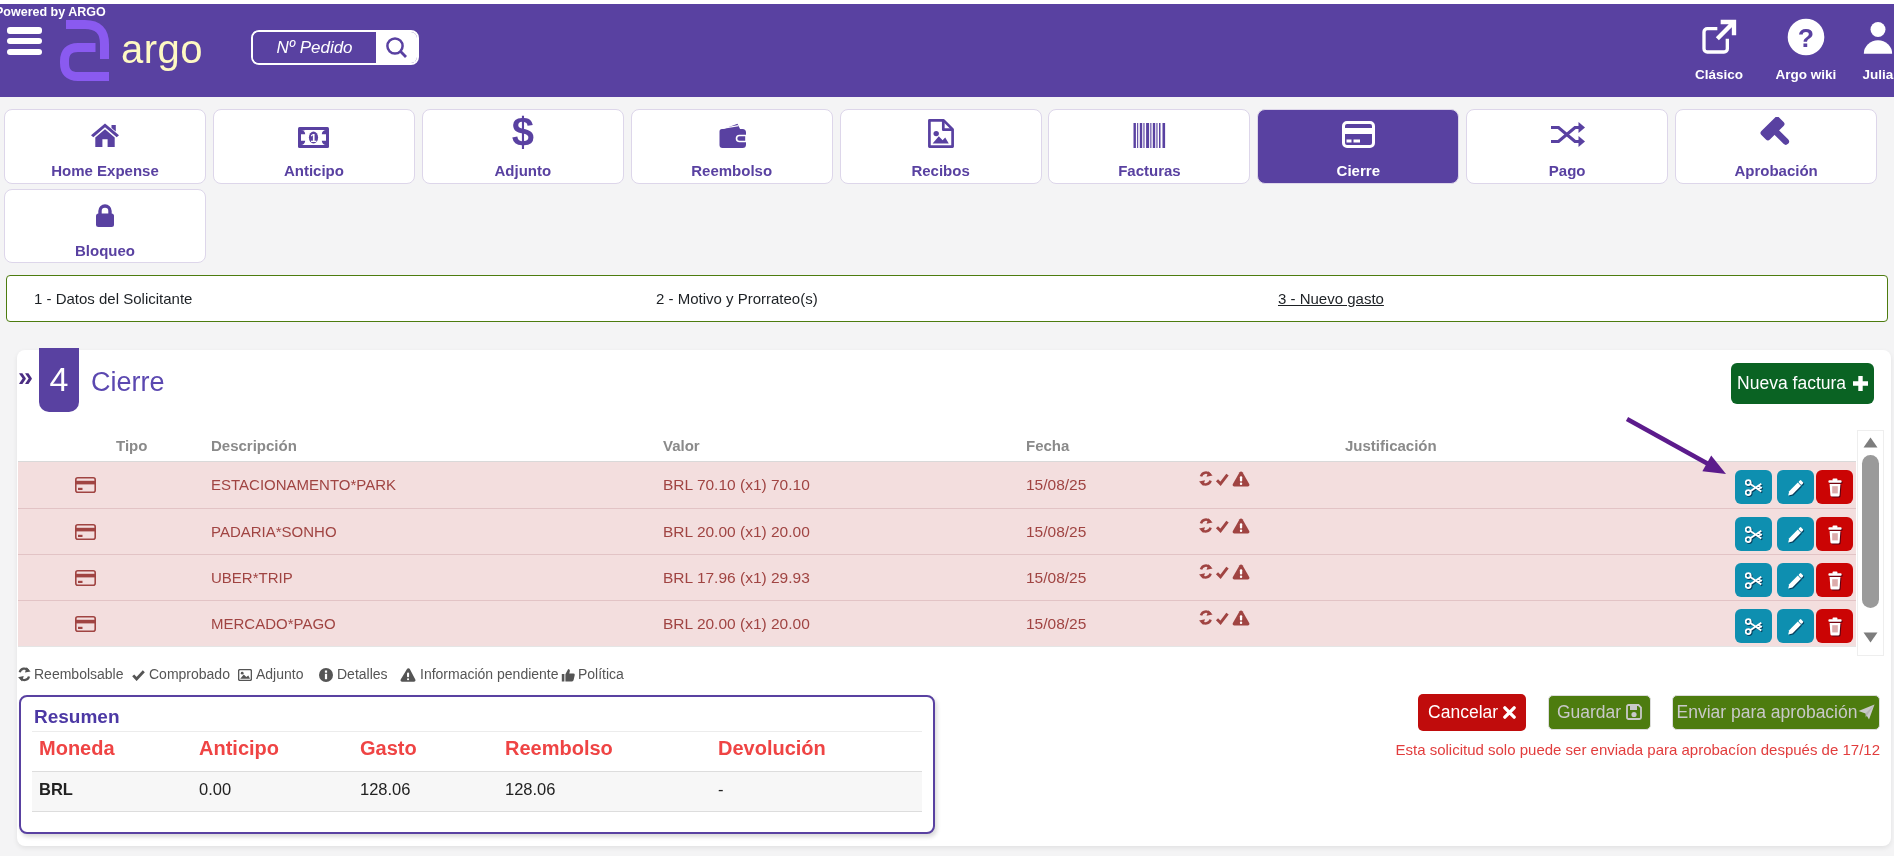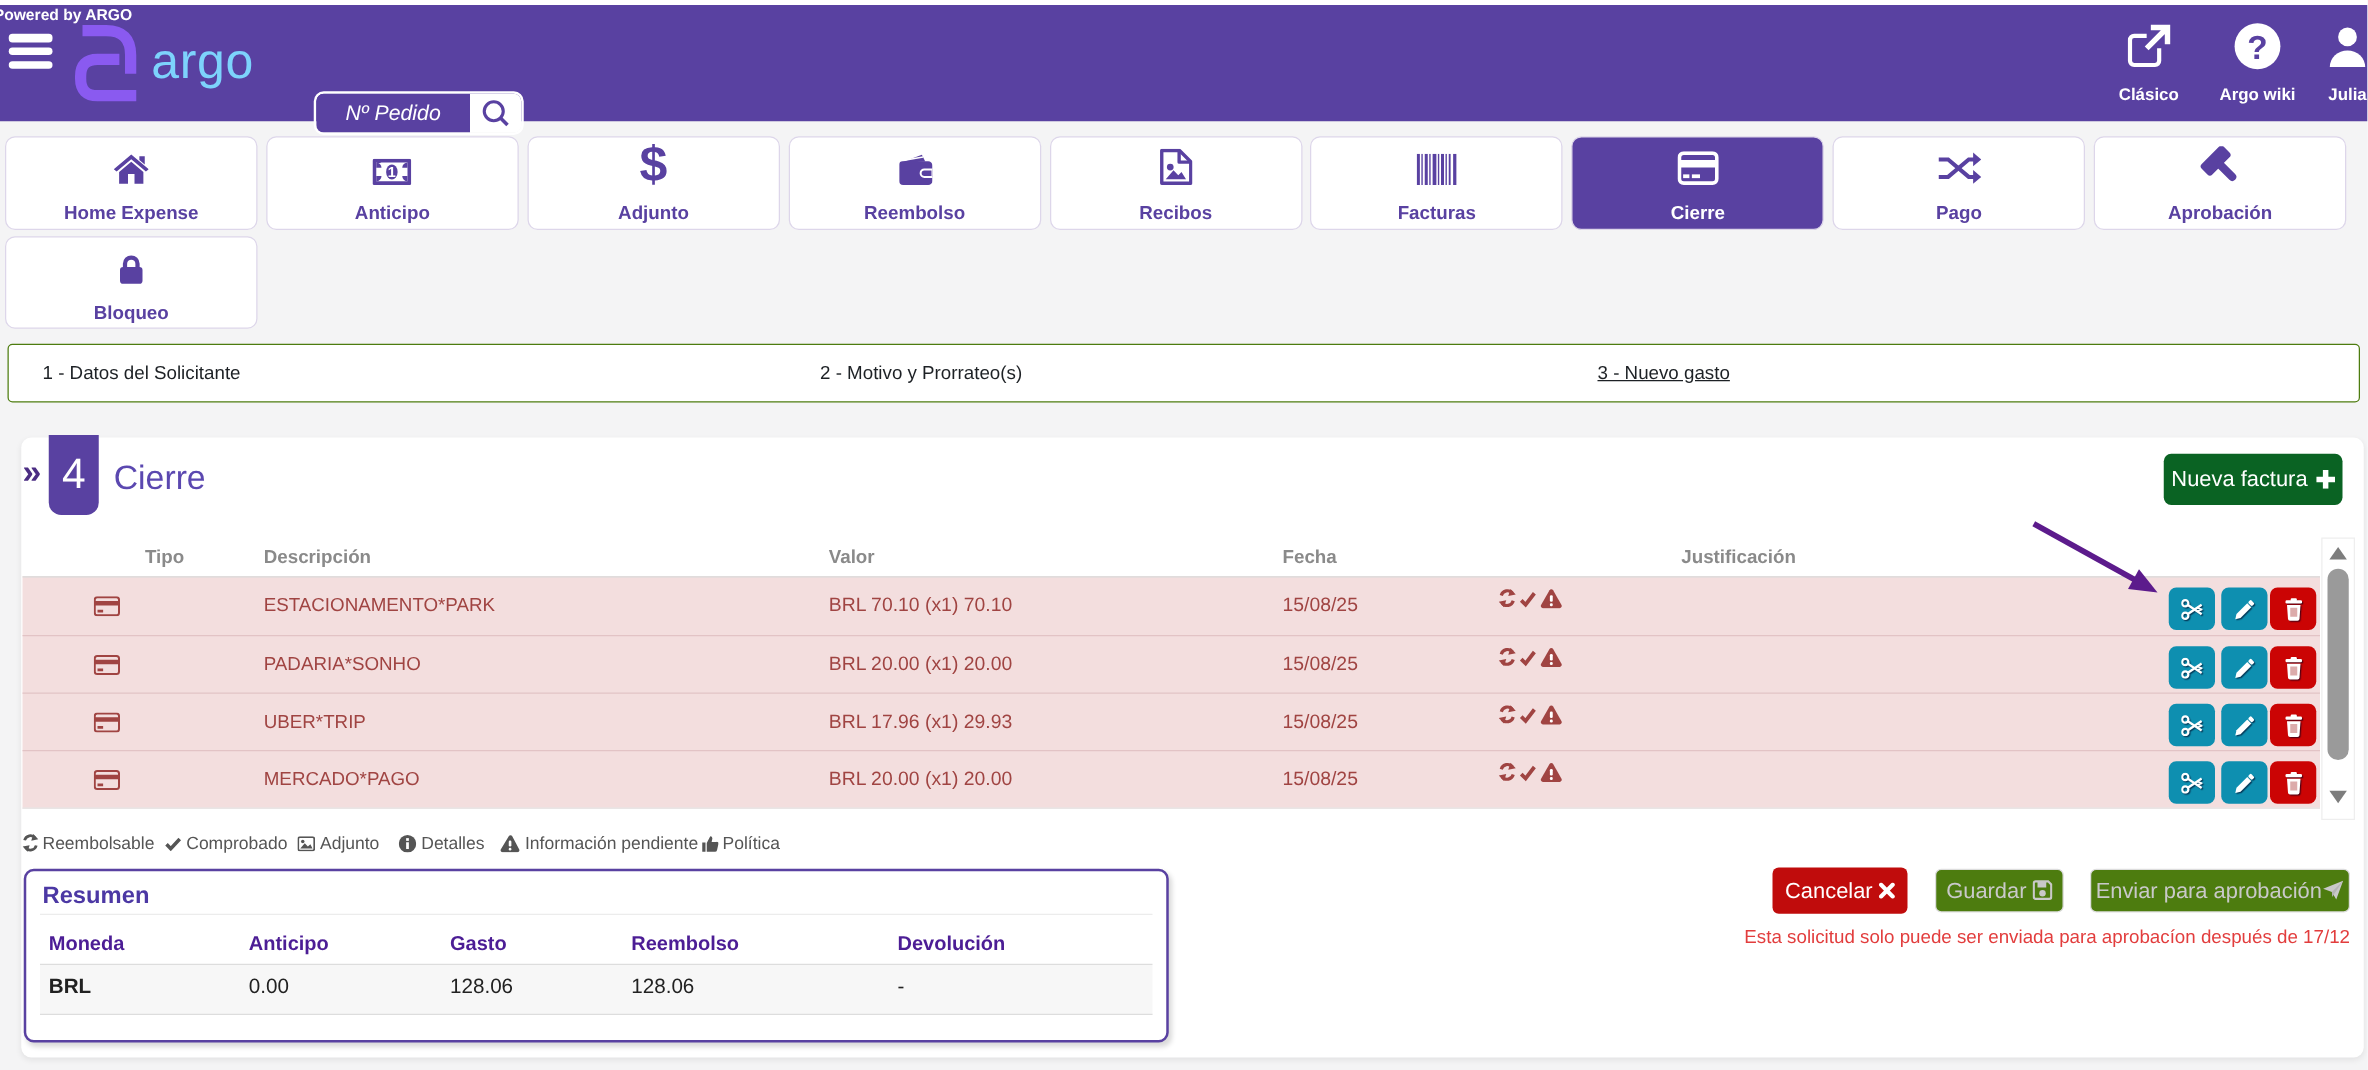--- a/index.html
+++ b/index.html
@@ -4,23 +4,23 @@
 <style>
 * { margin:0; padding:0; box-sizing:border-box; }
 html,body { width:1894px; height:856px; background:#f4f4f5; font-family:"Liberation Sans",sans-serif; overflow:hidden; position:relative; }
 .abs { position:absolute; }
 
 #topstrip { position:absolute; left:0; top:0; width:1894px; height:4px; background:#fff; }
 #header { position:absolute; left:0; top:4px; width:1894px; height:93px; background:#5941a1; }
 #powered { position:absolute; left:-5px; top:1px; color:#fff; font-size:12.5px; font-weight:bold; }
 #burger { position:absolute; left:7px; top:23px; }
 #burger div { width:35px; height:6.5px; background:#fff; border-radius:3px; margin-bottom:4.3px; }
-#argotext { position:absolute; left:121px; top:23px; font-size:40px; color:#7dd3fc; letter-spacing:0.5px; }
-
-#search { position:absolute; left:251px; top:26px; width:168px; height:35px; border:2px solid #fff; border-radius:8px; display:flex; overflow:hidden;margin-top:43px; }
+#argotext { position:absolute; left:121px; top:23px; font-size:40px; color:#fef9c3; letter-spacing:0.5px; }
+
+#search { position:absolute; left:251px; top:26px; width:168px; height:35px; border:2px solid #fff; border-radius:8px; display:flex; overflow:hidden; }
 #search .inp { flex:1; background:#5941a1; color:#fff; font-style:italic; font-size:17px; display:flex; align-items:center; justify-content:center; }
 #search .btn { width:41px; background:#fff; display:flex; align-items:center; justify-content:center; }
 #select { position:absolute; left:437px; top:25px; width:287px; height:37px; background:#fff; border-radius:6px; display:flex; align-items:center; padding-left:18px; font-size:16.5px; color:#333; }
 #select .chev { position:absolute; right:13px; top:15px; }
 .hicon { position:absolute; text-align:center; color:#fff; }
 .hicon .lbl { font-size:13.5px; font-weight:bold; margin-top:6px; white-space:nowrap; }
 
 .tab { position:absolute; top:109px; width:202px; height:75px; background:#fff; border:1px solid #ddd6ea; border-radius:8px; text-align:center; }
 .tab .ticon { height:38px; display:flex; align-items:flex-end; justify-content:center; }
 .tab .tlbl { font-size:15px; font-weight:bold; color:#5941a1; margin-top:14px; }
@@ -46,21 +46,21 @@
 .teal { background:#0e8fb0; }
 .redb { background:#cb0404; }
 
 #strack { position:absolute; left:1857px; top:430px; width:27px; height:226px; background:#fff; border:1px solid #eee; }
 #sthumb { position:absolute; left:1862px; top:455px; width:17px; height:153px; background:#9a9a9a; border-radius:9px; }
 
 .leg { position:absolute; top:666px; font-size:14px; color:#555; }
 
 #resumen { position:absolute; left:19px; top:695px; width:916px; height:139px; background:#fff; border:2px solid #5941a1; border-radius:8px; box-shadow:2px 3px 4px rgba(0,0,0,0.15); }
 #resumen h3 { position:absolute; left:13px; top:9px; font-size:19px; color:#4c38a4; }
-.rh { position:absolute; top:50px; font-size:16px; font-weight:bold; color:#4c1d95; }
+.rh { position:absolute; top:40px; font-size:20px; font-weight:bold; color:#ef4444; }
 .rd { position:absolute; top:83px; font-size:16.5px; color:#222; }
 #rline1 { position:absolute; left:11px; top:74px; width:890px; border-top:1px solid #ddd; }
 #rdata { position:absolute; left:11px; top:75px; width:890px; height:40px; background:#f7f7f7; border-bottom:1px solid #ddd; }
 
 #cancelbtn { position:absolute; left:1418px; top:694px; width:108px; height:37px; background:#c00c0c; border-radius:5px; color:#fff; font-size:17.5px; text-align:center; line-height:36px; }
 .greybtn { position:absolute; top:695px; height:35px; background:#4d7c0f; border:1px solid #ddd; border-radius:5px; color:#c9c9c9; font-size:17.5px; text-align:center; line-height:33px; }
 #redmsg { position:absolute; top:741px; left:1200px; width:680px; text-align:right; font-size:15px; color:#e23d3d; white-space:nowrap; }
 </style>
 </head>
 <body>

